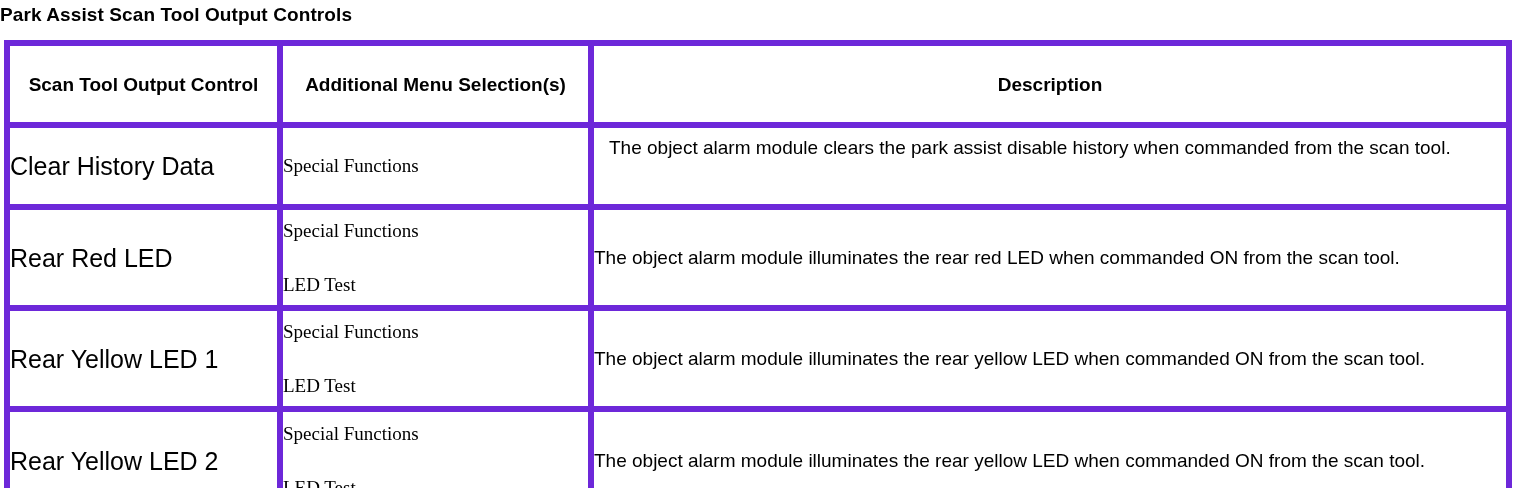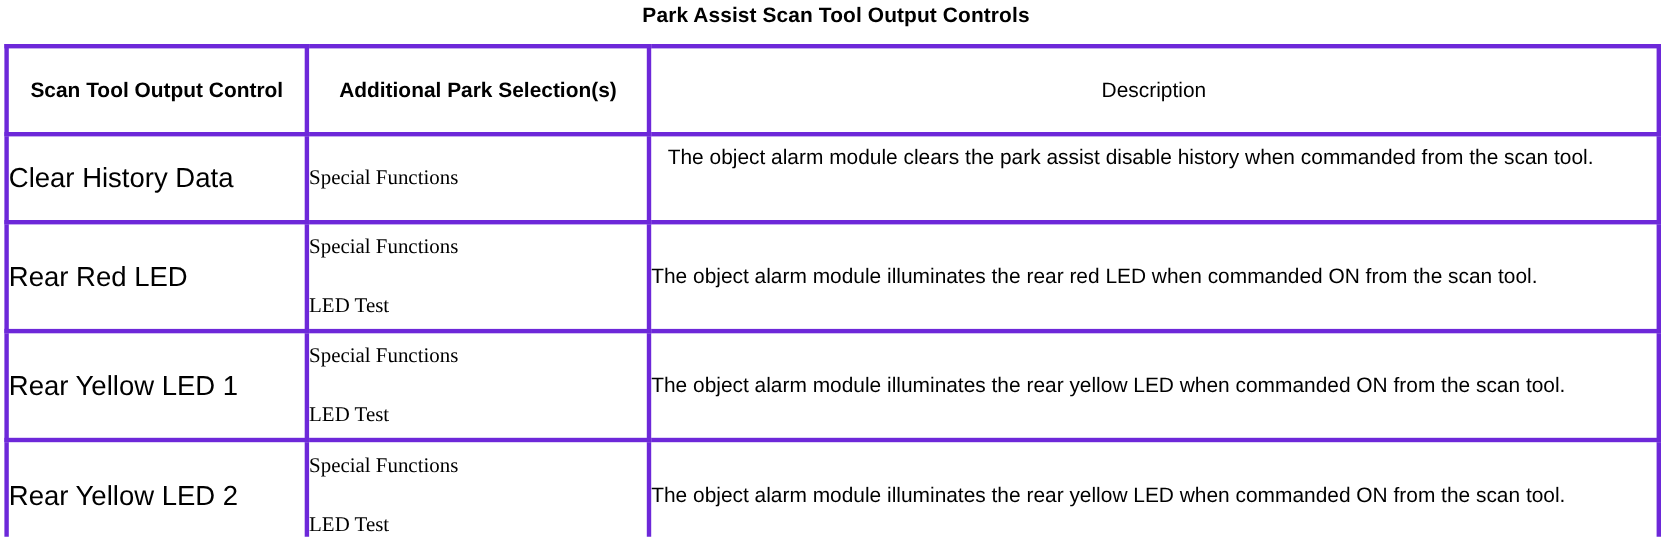--- a/index.html
+++ b/index.html
@@ -17,55 +17,54 @@
   .page {
     position: relative;
     width: 1520px;
     height: 488px;
   }
   .doc-title {
     position: absolute;
     left: 0;
     top: 3px;
     width: 1520px;
-    text-align: center;
     font-size: 19px;
     font-weight: bold;
     letter-spacing: 0.1px;
     line-height: 24px;
   }
   table.controls-table {
     position: absolute;
     left: 4px;
     top: 40px;
     width: 1506px;
     border-collapse: collapse;
     table-layout: fixed;
     border: 3px solid #000;
   }
   table.controls-table td,
   table.controls-table th {
-    border: 4px solid #6d28d9;
+    border: 6px solid #6d28d9;
     padding: 0;
     vertical-align: middle;
   }
   col.c-control { width: 273px; }
   col.c-menu    { width: 311px; }
   col.c-desc    { width: 918px; }
 
   thead th {
     text-align: center;
     font-size: 19px;
     font-weight: bold;
     line-height: 25px;
     height: 76px;
     padding: 2px 6px;
   }
   th.desc-head {
-    font-weight: normal;
+    font-weight: bold;
   }
 
   td.cell-control {
     font-size: 25px;
     line-height: 24px;
     padding: 4px 6px 4px 9px;
     vertical-align: middle;
   }
   td.cell-menu {
     font-size: 19px;
@@ -107,21 +106,21 @@
 
   <table class="controls-table">
     <colgroup>
       <col class="c-control">
       <col class="c-menu">
       <col class="c-desc">
     </colgroup>
     <thead>
       <tr>
         <th>Scan Tool Output Control</th>
-        <th>Additional Park Selection(s)</th>
+        <th>Additional Menu Selection(s)</th>
         <th class="desc-head">Description</th>
       </tr>
     </thead>
     <tbody>
 
       <tr class="row-1">
         <td class="cell-control">Clear History Data</td>
         <td class="cell-menu single">
           <div class="menu-line">Special Functions</div>
         </td>

